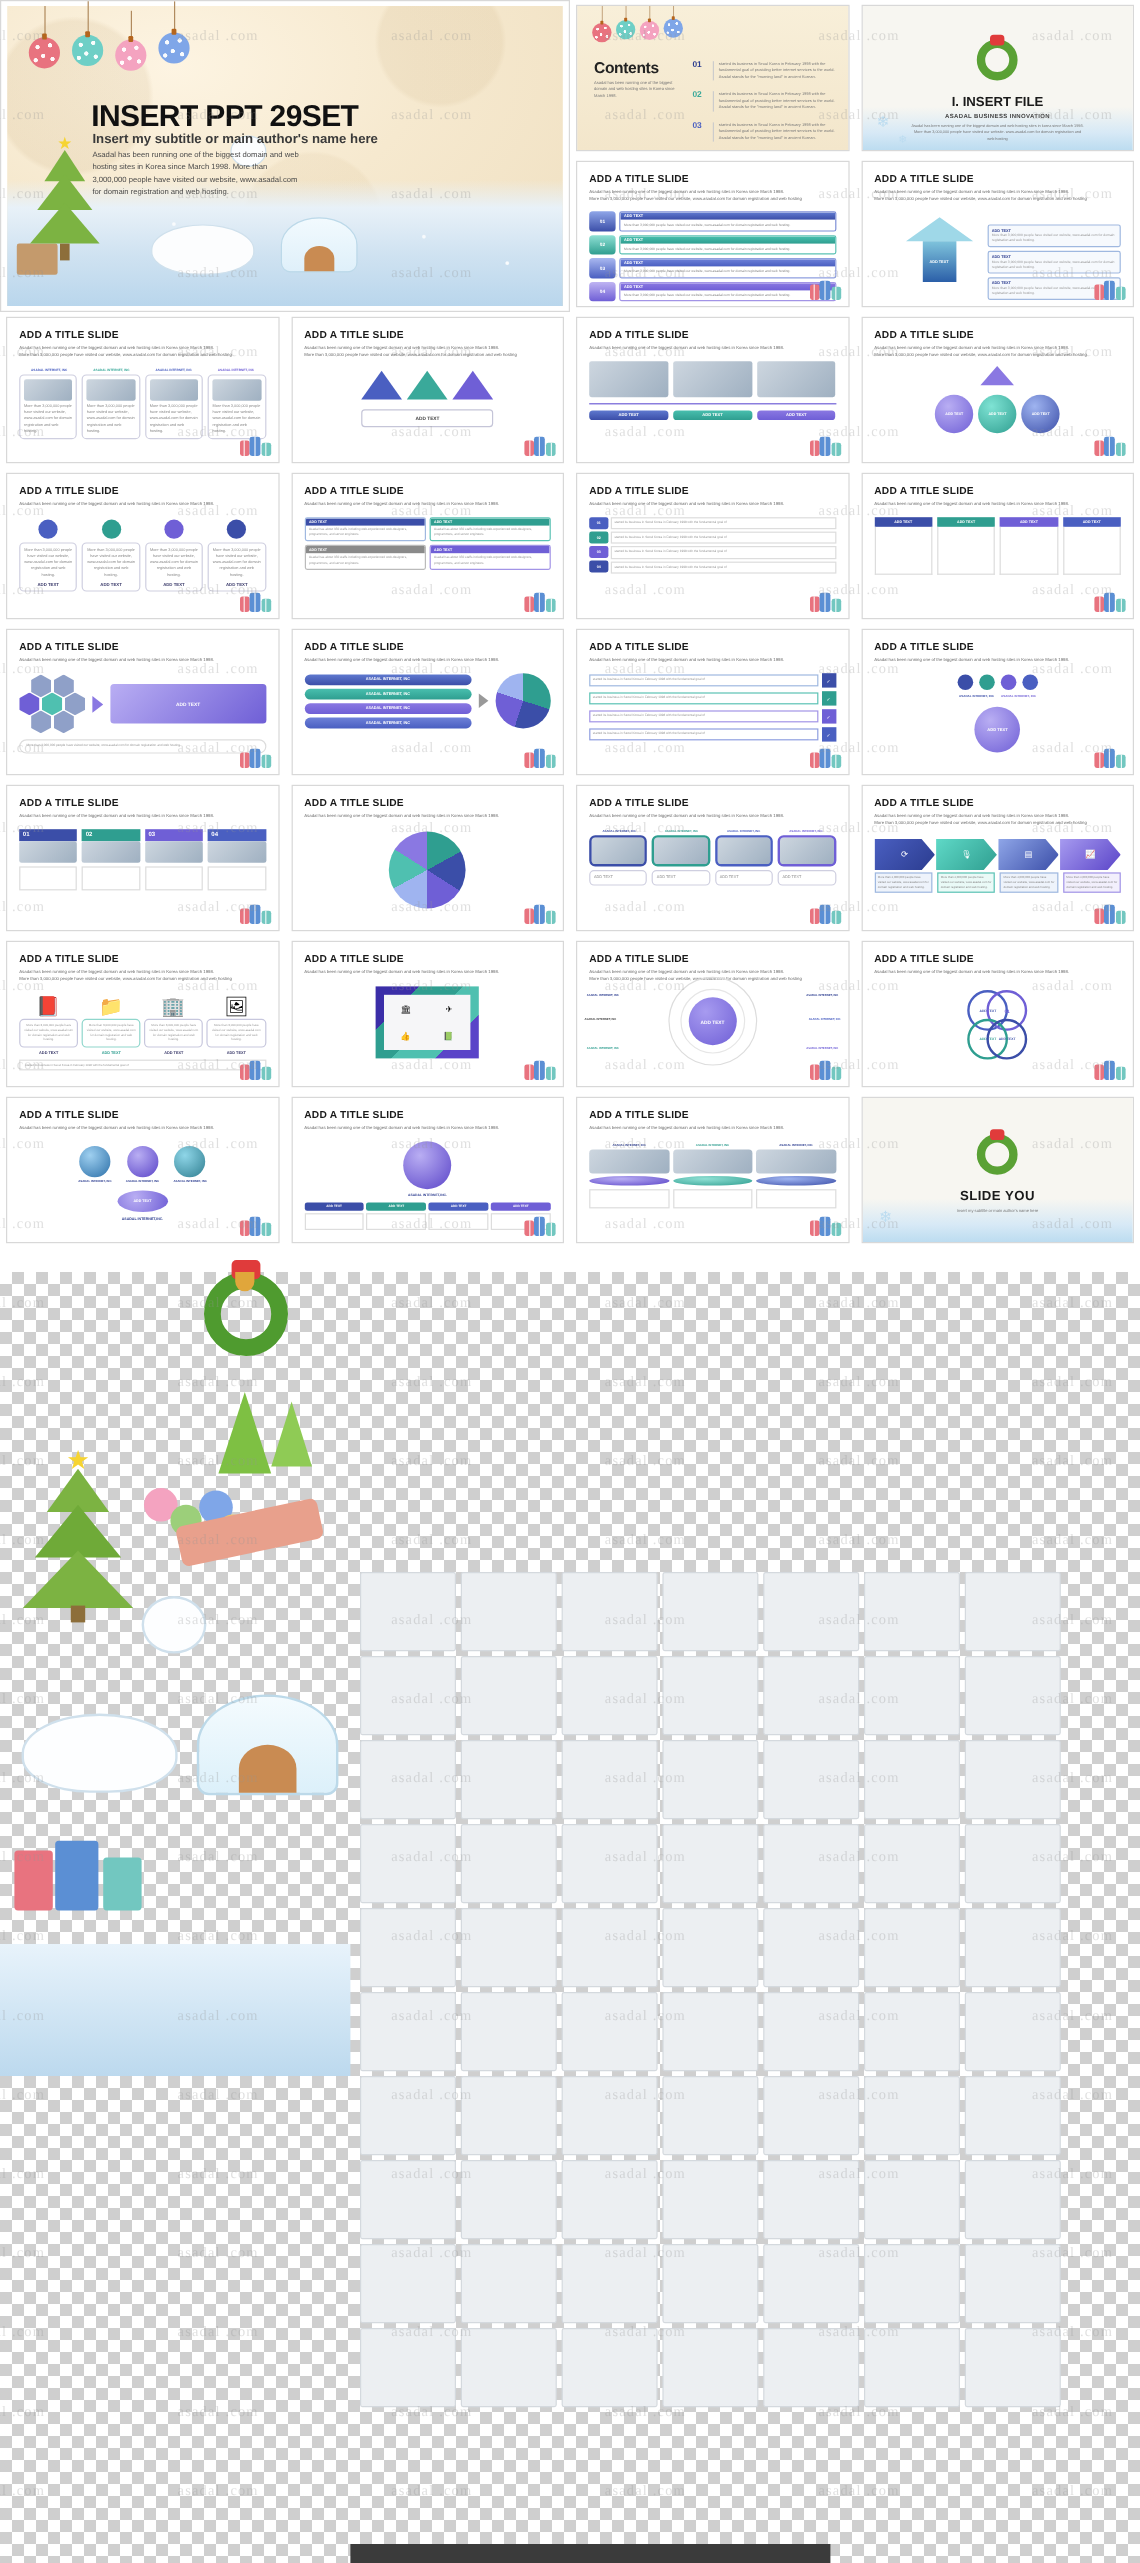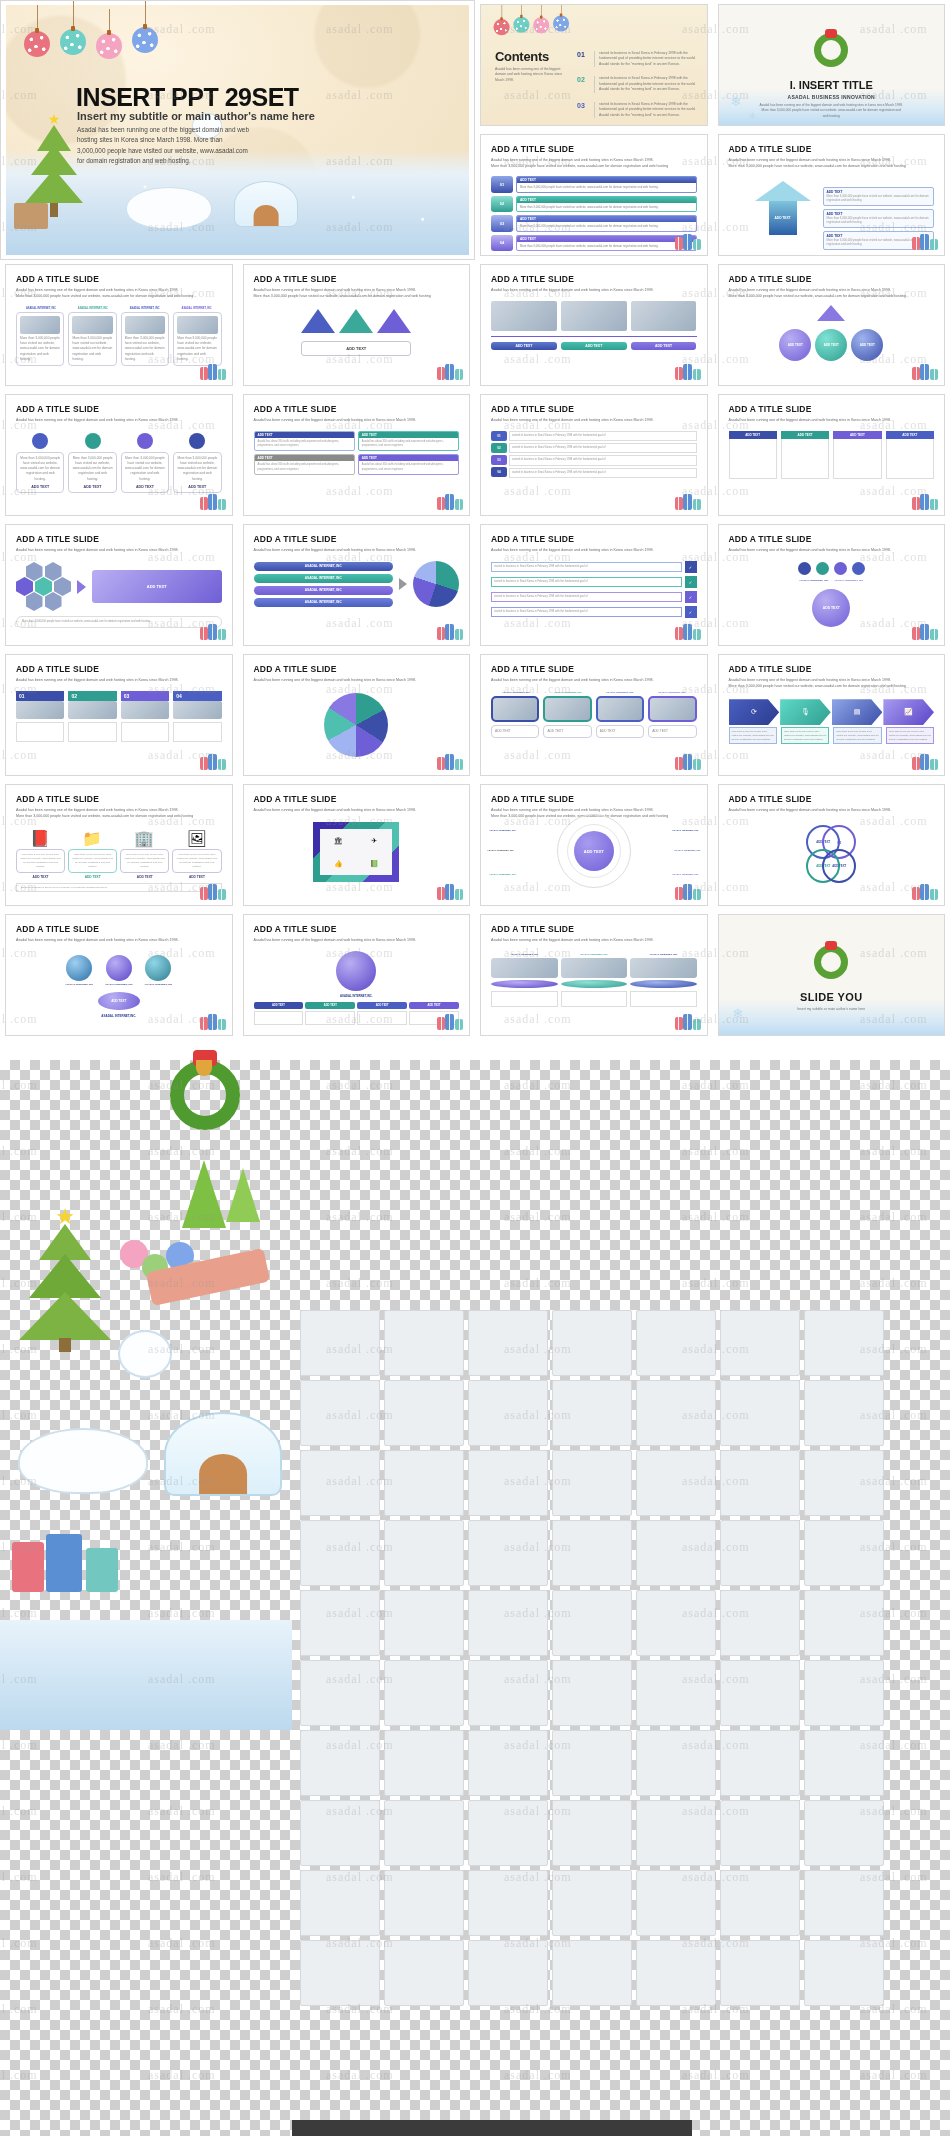--- a/index.html
+++ b/index.html
@@ -291,21 +291,21 @@
    </div>
   </div>
 
   <div class="cell">
    <div class="slide">
      <div class="sec">
        <div class="snowband"></div>
        <div class="flake" style="left:12px;bottom:16px;">❄</div>
        <div class="flake" style="left:30px;bottom:4px;font-size:9px;">❄</div>
        <div class="wreath"></div>
-       <div class="sec-t">I. INSERT TITLE</div>
+       <div class="sec-t">I. INSERT FILE</div>
        <div class="sec-s">ASADAL BUSINESS INNOVATION</div>
        <div class="sec-b">Asadal has been running one of the biggest domain and web hosting sites in korea since March 1998. More than 3,000,000 people have visited our website. www.asadal.com for domain registration and web hosting</div>
      </div>
    </div>
   </div>
 
   <div class="cell">
    <div class="slide">
     <div class="pad">
       <div class="s-title">ADD A TITLE SLIDE</div>

